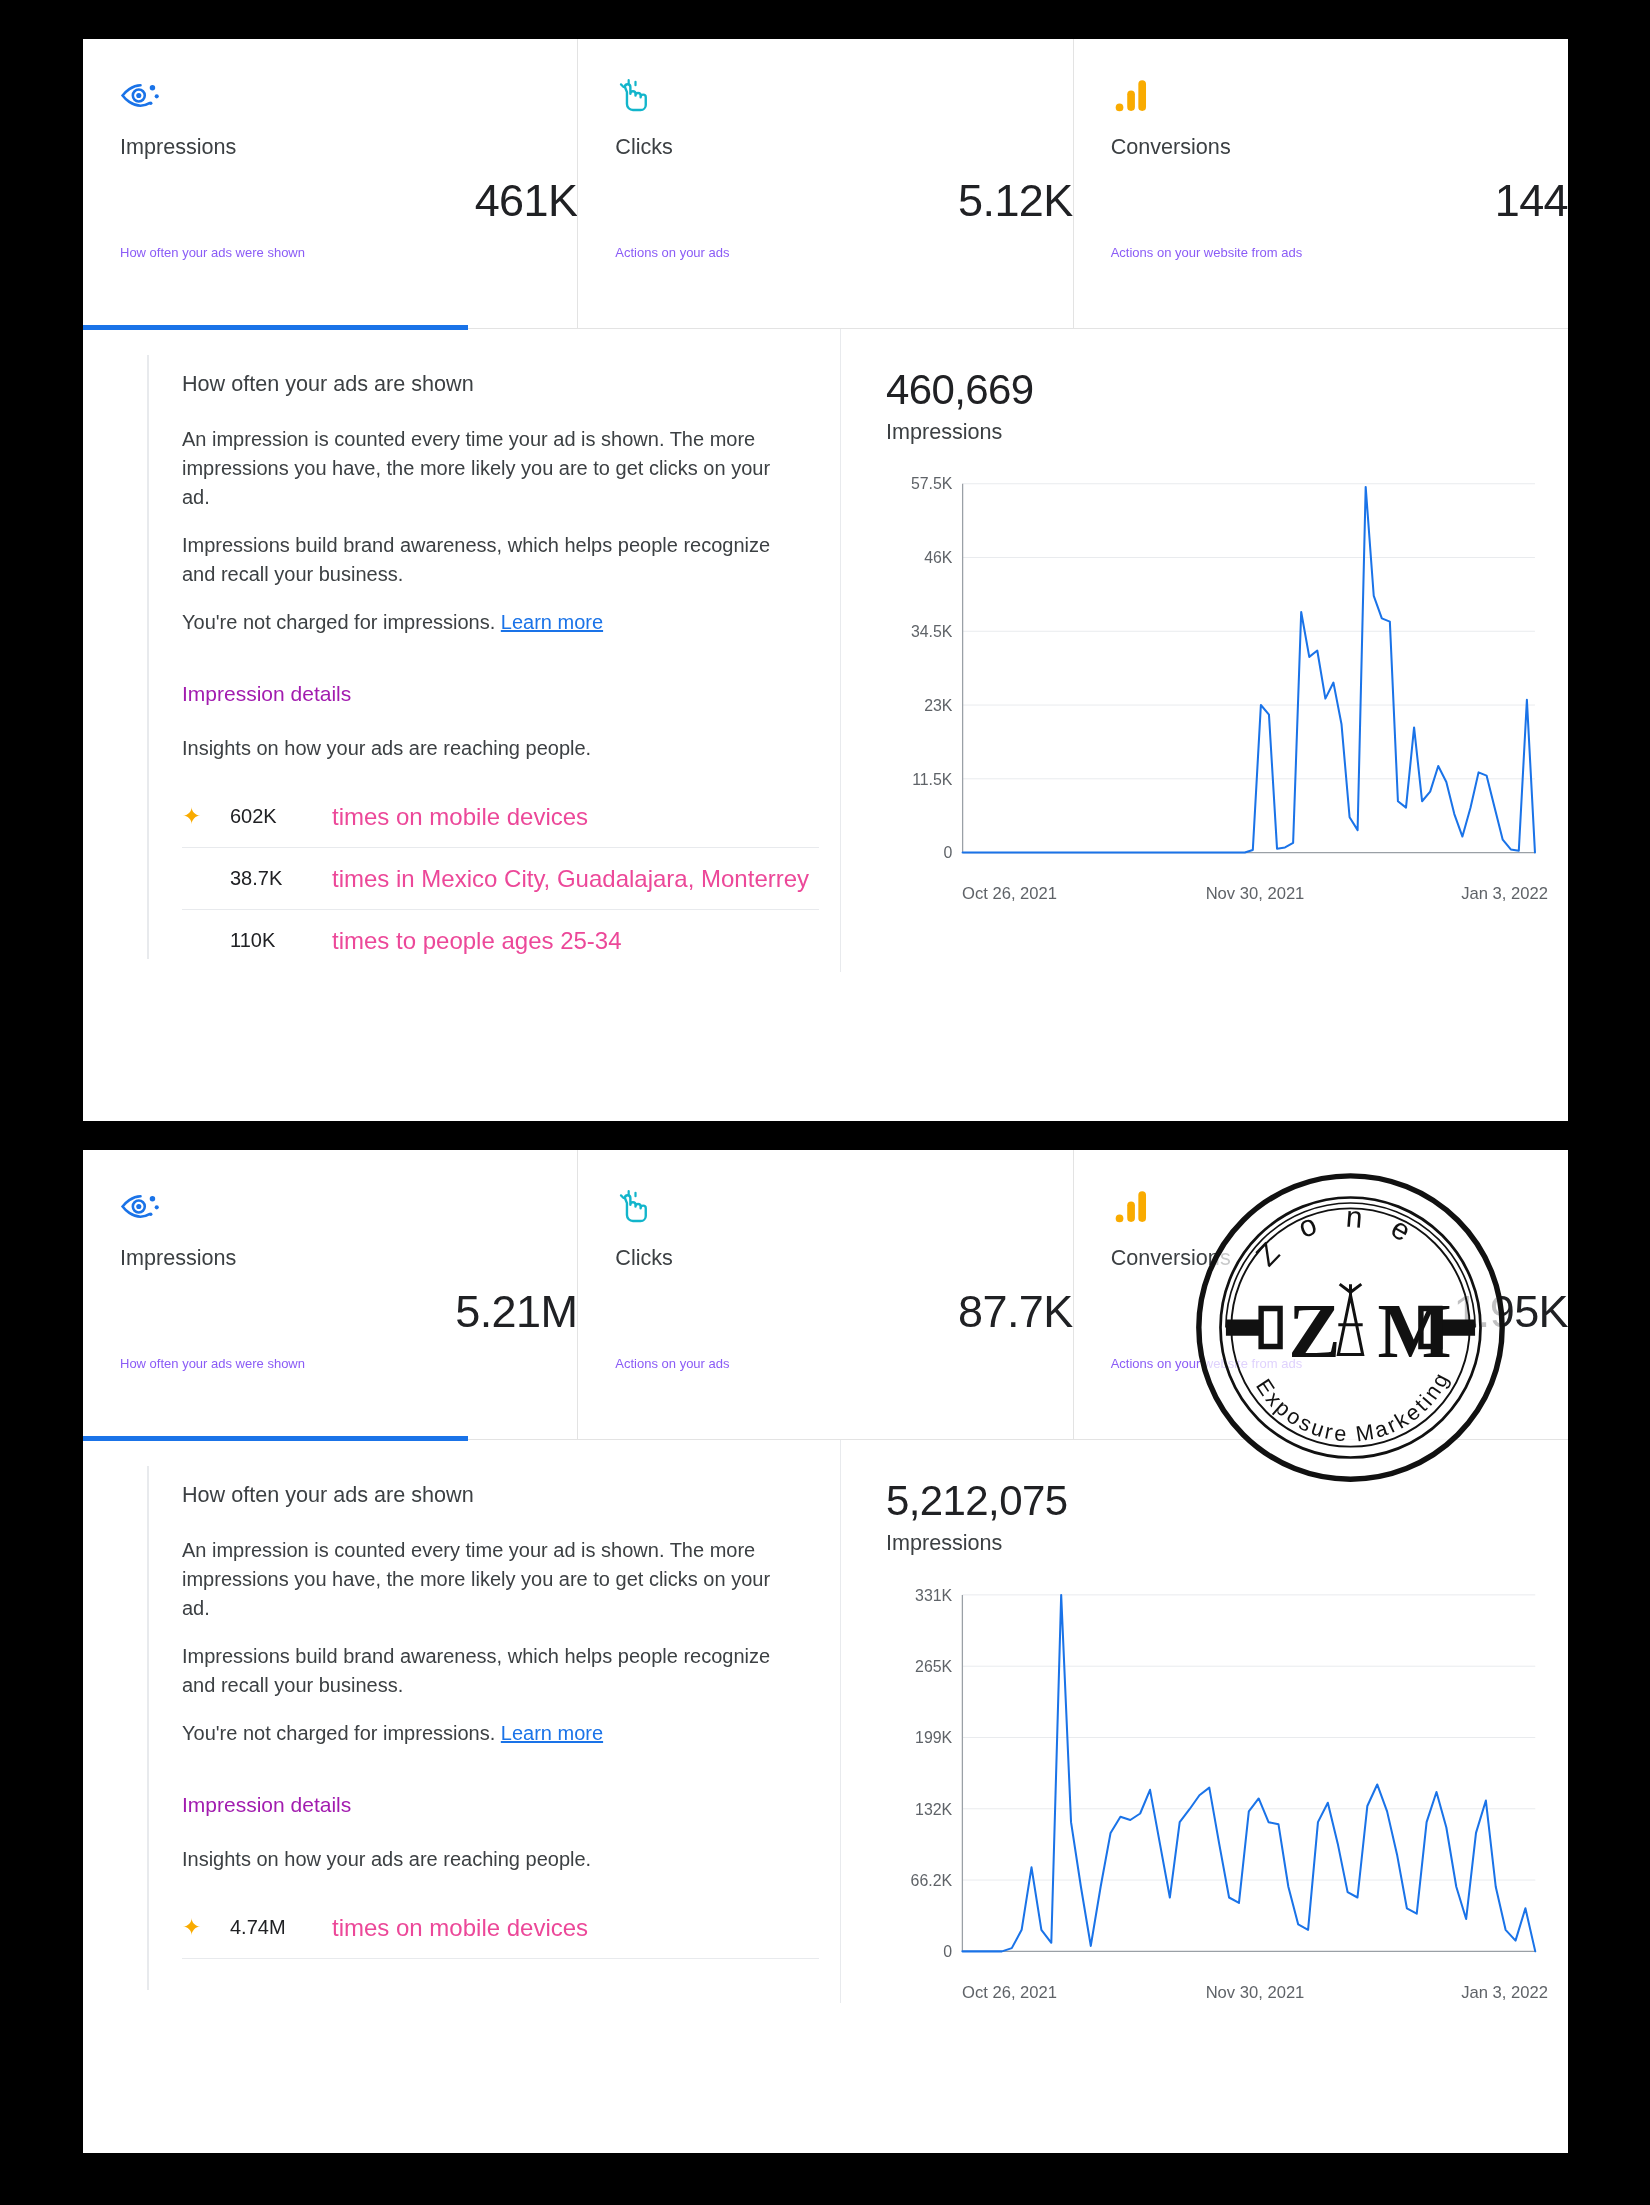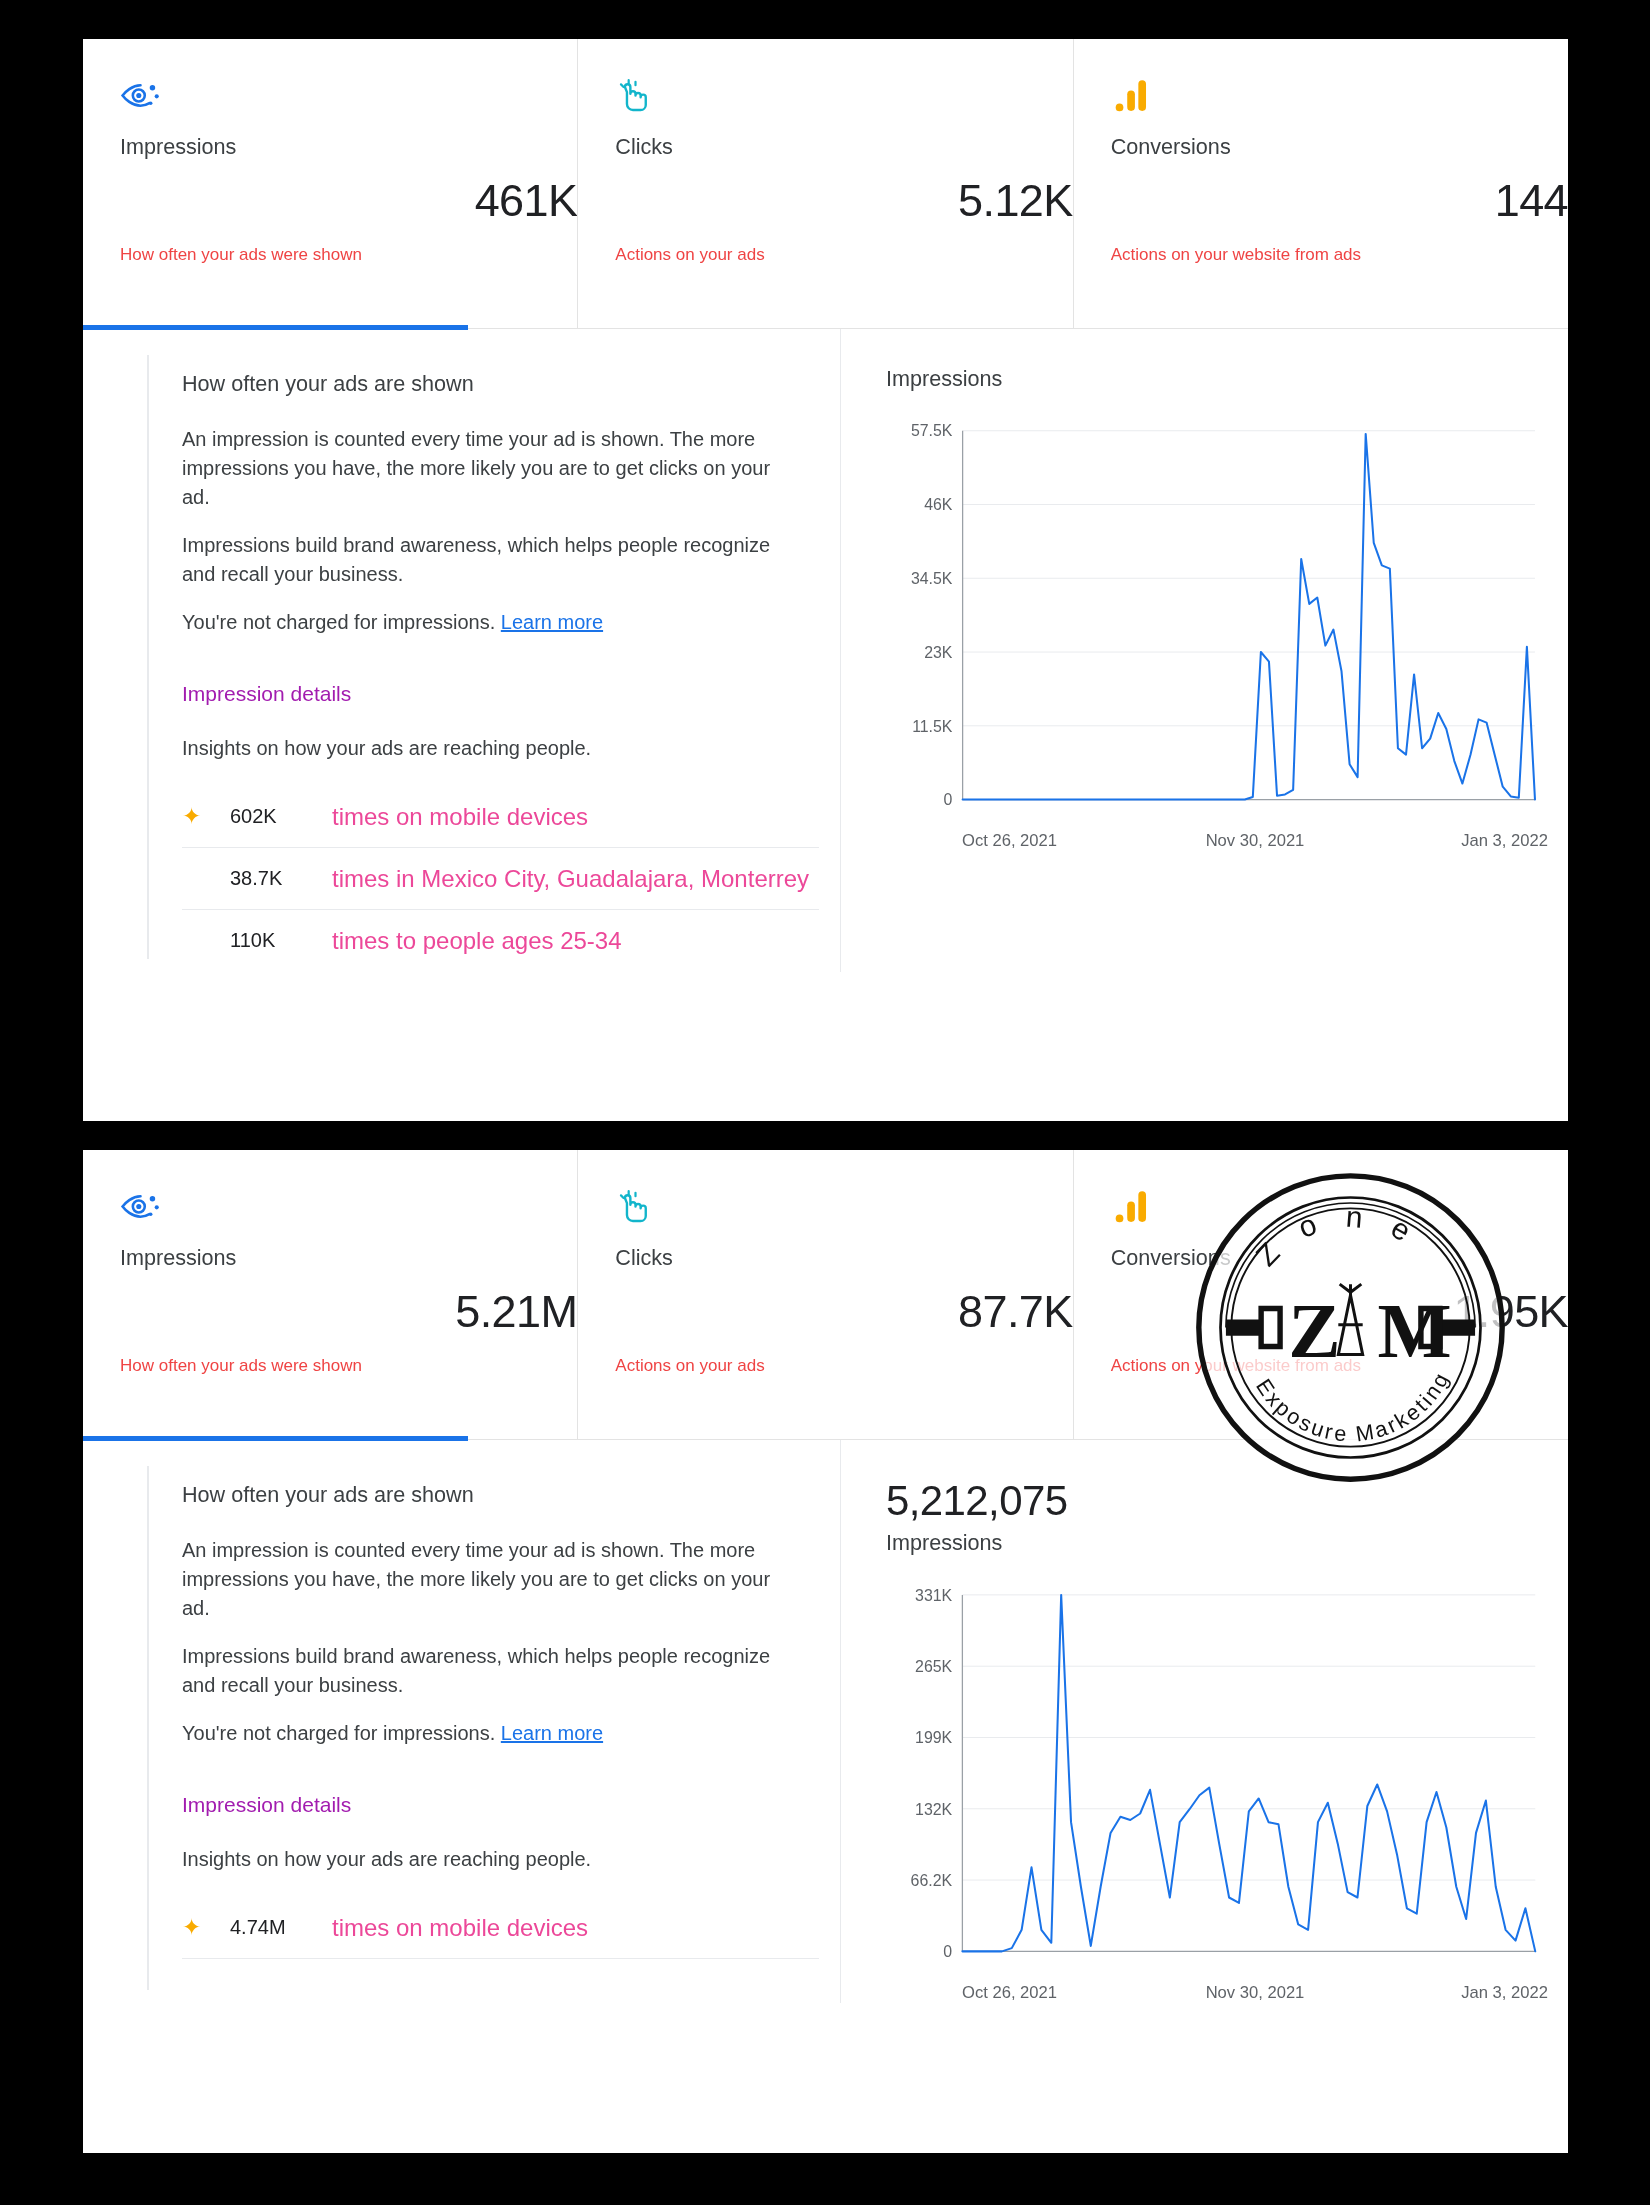--- a/index.html
+++ b/index.html
@@ -44,22 +44,22 @@
     margin-bottom: 15.3px;
   }
   .metric-value {
     font-size: 45px;
     color: #202124;
     letter-spacing: -0.6px;
     margin-bottom: 18px;
     text-align: right;
   }
   .metric-sub {
-    font-size: 17px;
-    color: #ef4444;
+    font-size: 13px;
+    color: #8b5cf6;
   }
   .active-underline {
     position: absolute;
     left: 0;
     bottom: -1.9px;
     width: 385px;
     height: 4.5px;
     background: #1a73e8;
   }
 
@@ -226,20 +226,21 @@
         </div>
         <div class="detail-row" style="border-bottom:none">
           <div class="detail-spark"></div>
           <div class="detail-num">110K</div>
           <div class="detail-txt">times to people ages 25-34</div>
         </div>
       </div>
     </div>
 
     <div class="right-col">
+      <div class="chart-total">460,669</div>
       <div class="chart-sub">Impressions</div>
       <div class="chart-area">
         <svg class="chart-svg" id="chart-0" width="662" height="407" viewBox="0 0 1040 640">
             <text x="104" y="609" text-anchor="end" font-family="'Liberation Sans', sans-serif" font-size="25" fill="#5f6368">0</text>
             <line x1="120" y1="484" x2="1020" y2="484" stroke="#e8eaed" stroke-width="1.5"></line>
             <text x="104" y="493" text-anchor="end" font-family="'Liberation Sans', sans-serif" font-size="25" fill="#5f6368">11.5K</text>
             <line x1="120" y1="368" x2="1020" y2="368" stroke="#e8eaed" stroke-width="1.5"></line>
             <text x="104" y="377" text-anchor="end" font-family="'Liberation Sans', sans-serif" font-size="25" fill="#5f6368">23K</text>
             <line x1="120" y1="252" x2="1020" y2="252" stroke="#e8eaed" stroke-width="1.5"></line>
             <text x="104" y="261" text-anchor="end" font-family="'Liberation Sans', sans-serif" font-size="25" fill="#5f6368">34.5K</text>

